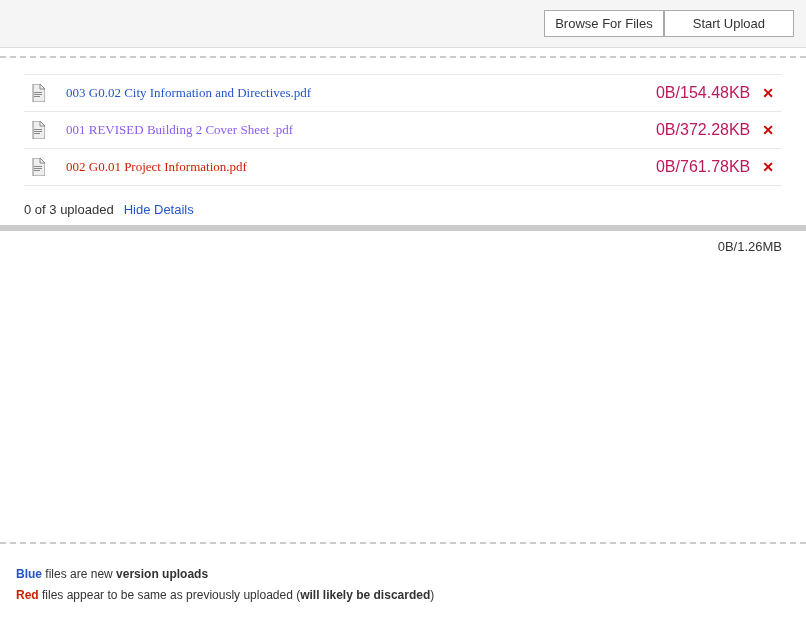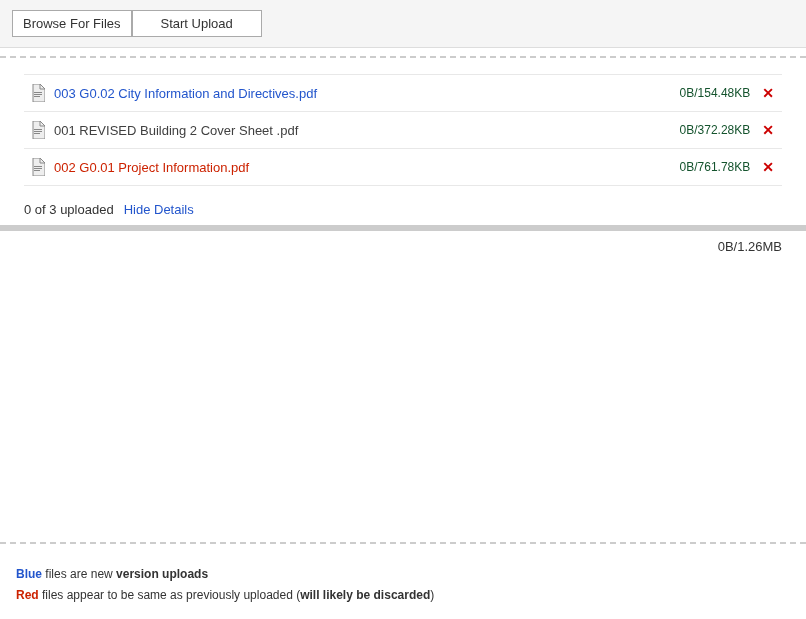--- a/index.html
+++ b/index.html
@@ -9,21 +9,21 @@
       background: #fff;
       color: #333;
       width: 806px;
       min-height: 619px;
     }
 
     
     .top-bar {
       display: flex;
       align-items: center;
-      justify-content: flex-start;
+      justify-content: flex-end;
       padding: 10px 12px;
       border-bottom: 1px solid #ddd;
       background: #f5f5f5;
     }
     .top-bar-left {
       display: flex;
       align-items: center;
       gap: 8px;
     }
     .browse-btn {
@@ -67,47 +67,48 @@
       padding: 8px 6px;
       border-bottom: 1px solid #e8e8e8;
     }
     .file-row:first-child {
       border-top: 1px solid #e8e8e8;
     }
 
     .file-row-left {
       display: flex;
       align-items: center;
-      gap: 8px;
+      gap: 20px;
+      font-family: Liberation Serif, serif;
     }
 
     .file-icon {
       width: 16px;
       height: 20px;
       display: inline-flex;
       align-items: center;
       justify-content: center;
     }
     .file-icon svg {
       width: 14px;
       height: 18px;
     }
 
     .file-name-blue { color: #2255cc; }
-    .file-name-orange { color: #404040; }
+    .file-name-orange { color: #8b5cf6; }
     .file-name-red { color: #cc2200; }
 
     .file-row-right {
       display: flex;
       align-items: center;
       gap: 10px;
     }
     .file-size {
-      color: #14532d;
-      font-size: 12px;
+      color: #be185d;
+      font-size: 16px;
       white-space: nowrap;
       margin-left: 10px;
     }
     .remove-btn {
       color: #cc0000;
       font-size: 14px;
       font-weight: bold;
       cursor: pointer;
       border: none;
       background: none;

